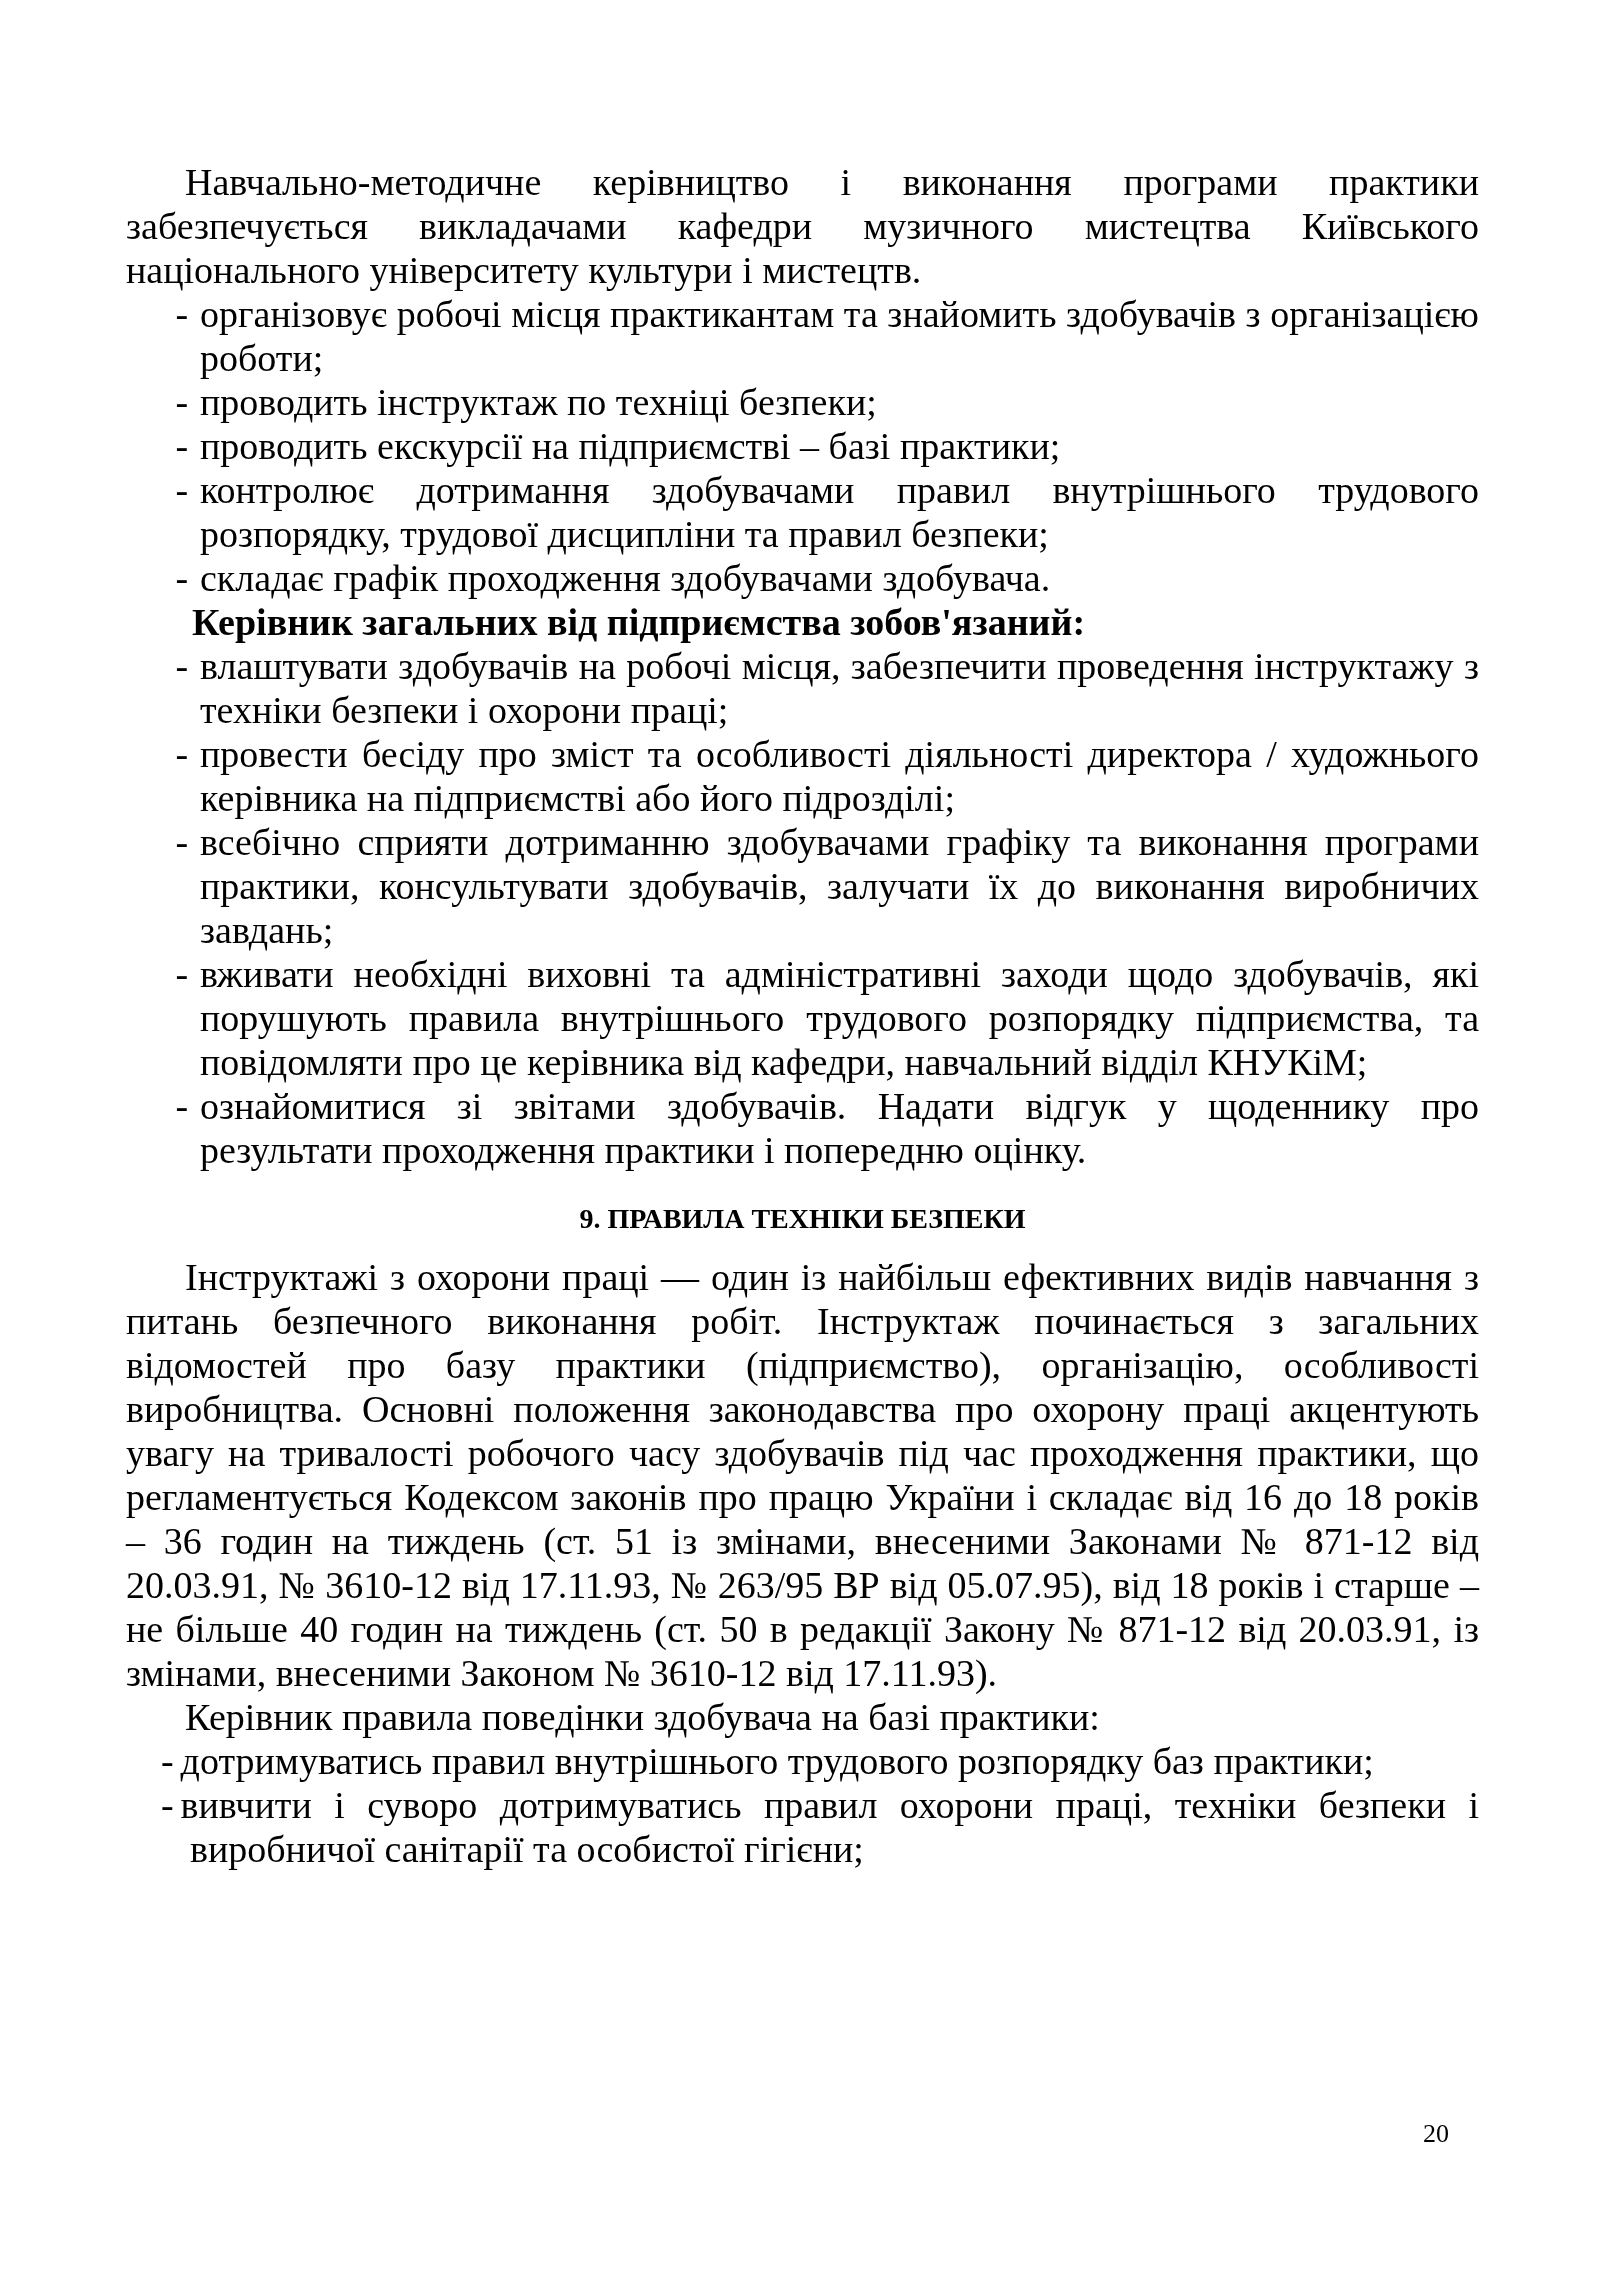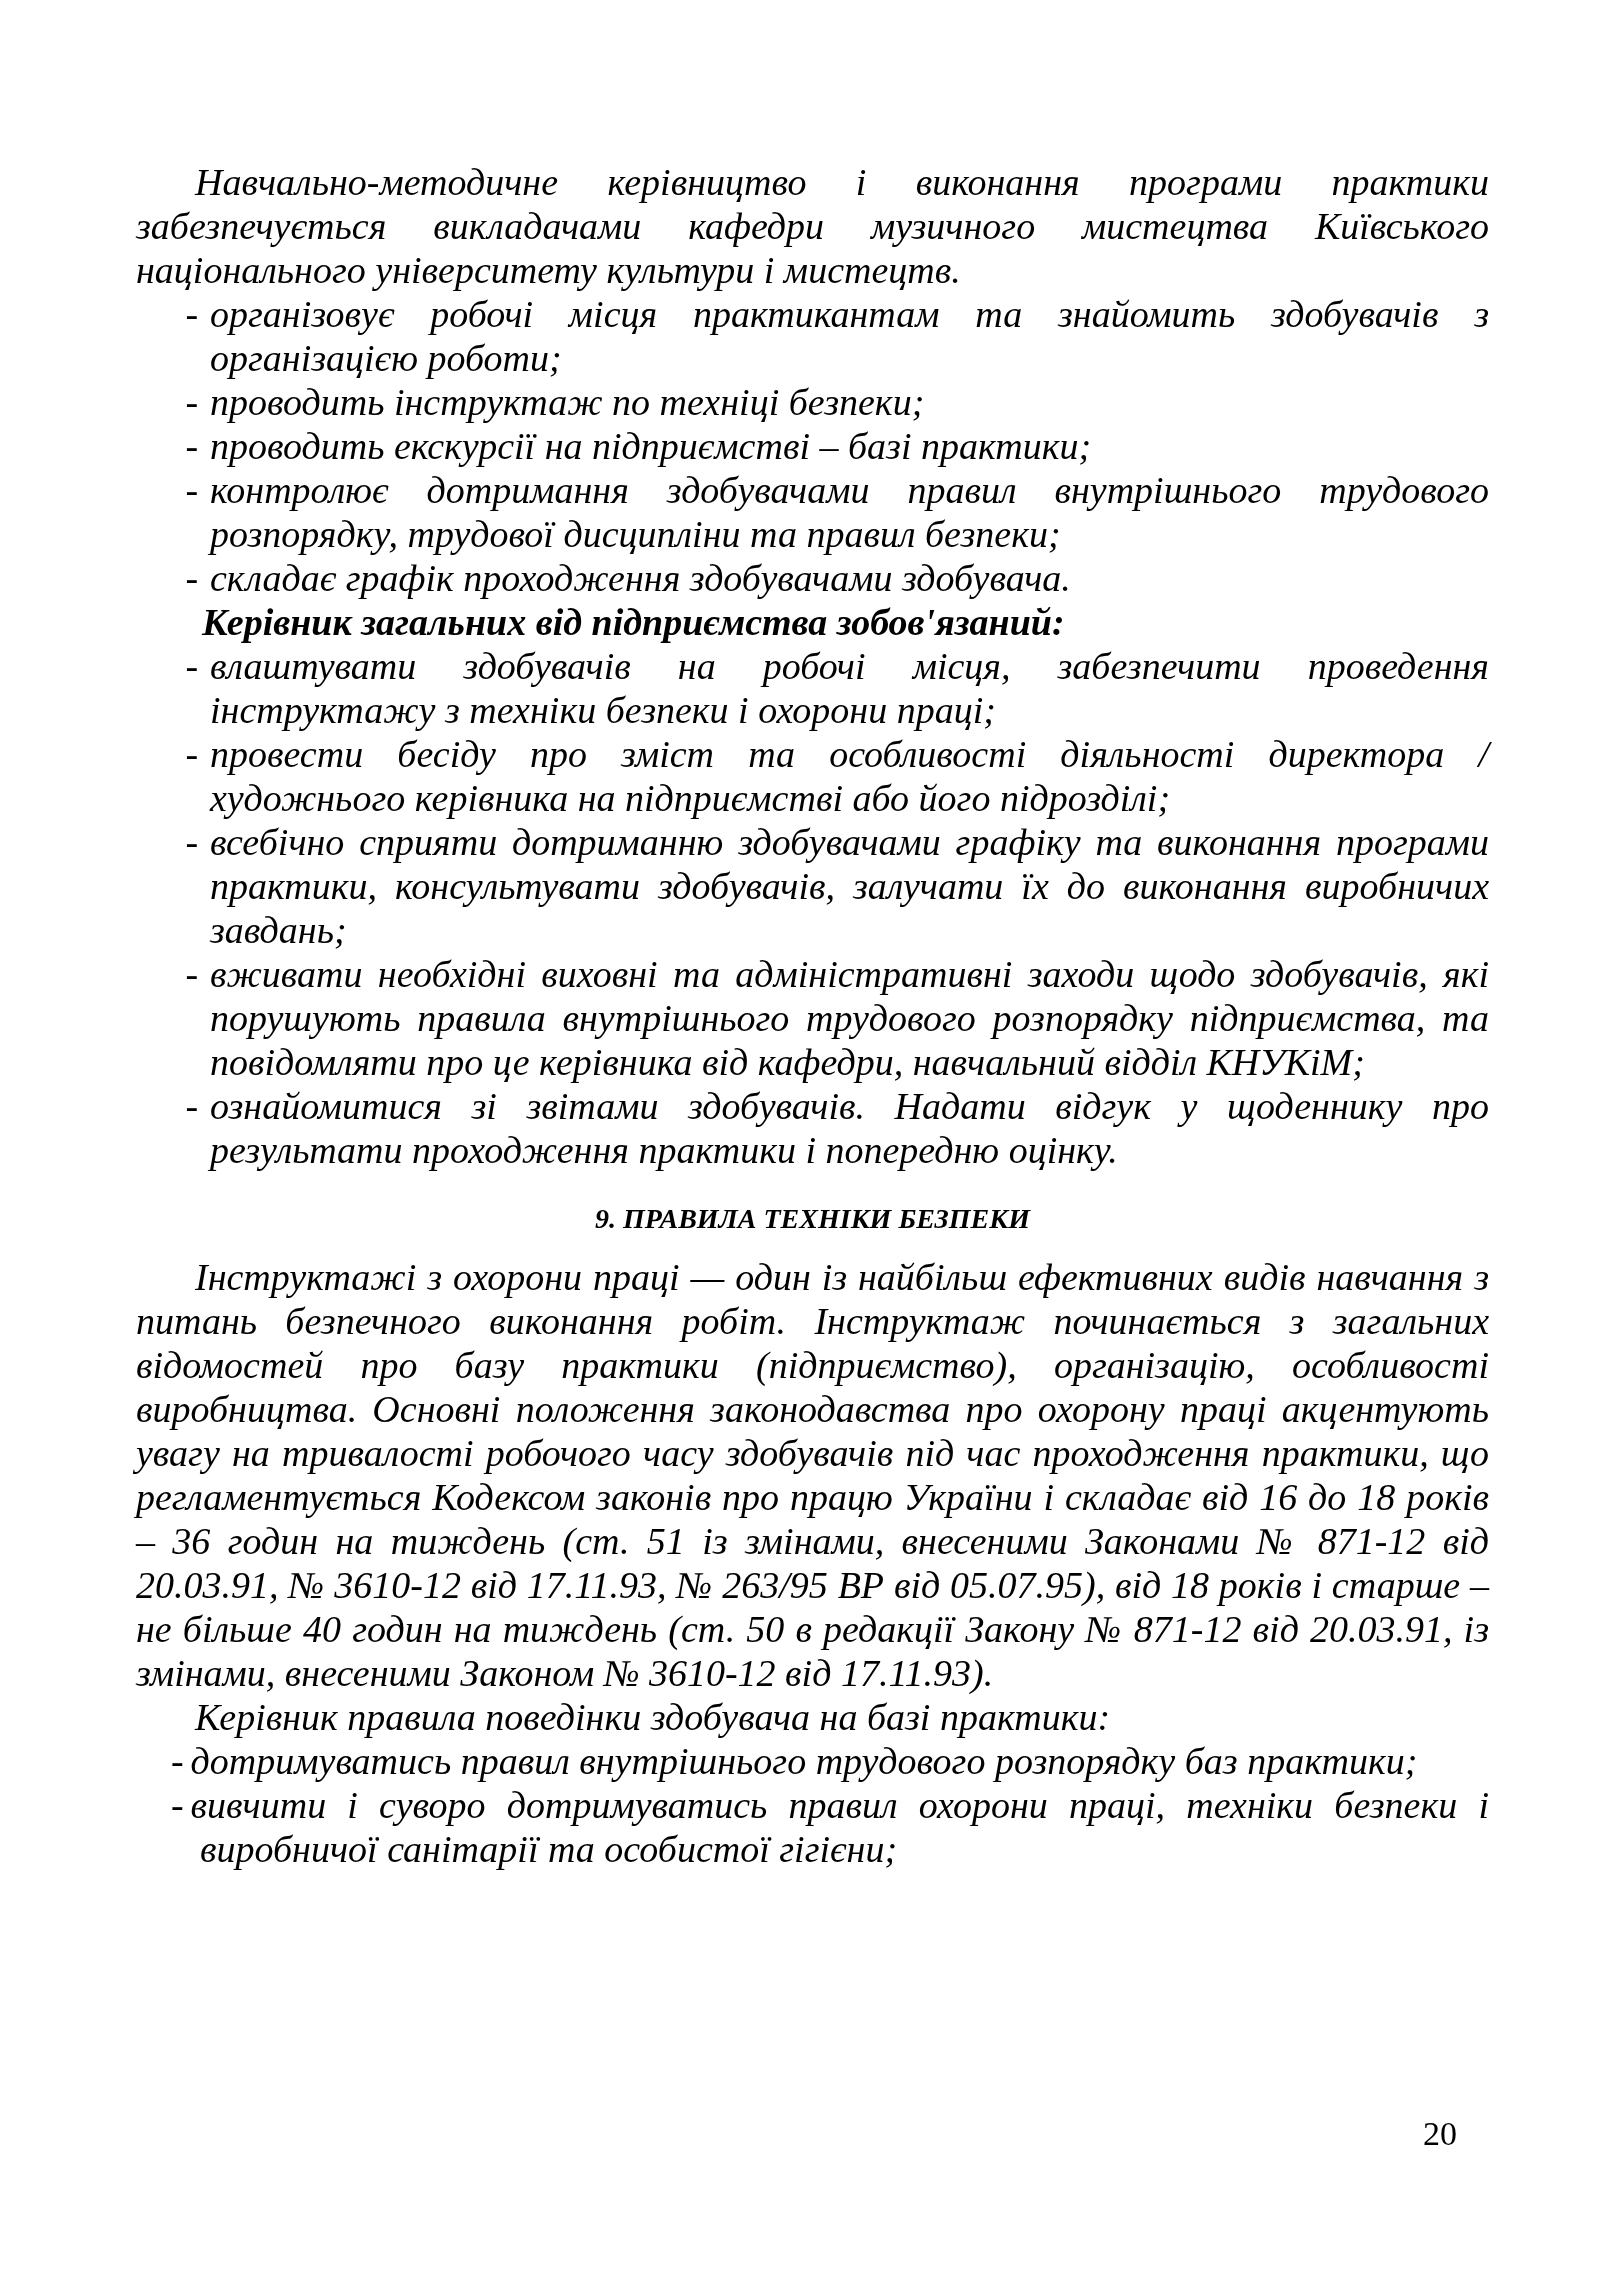--- a/index.html
+++ b/index.html
@@ -8,27 +8,26 @@
     width: 1621px;
     height: 2293px;
     margin: 0 auto;
     background: #ffffff;
     color: #000000;
     font-family: "Liberation Serif", "DejaVu Serif", serif;
     overflow: hidden;
   }
   .content {
     position: absolute;
-    left: 136px;
+    left: 126px;
     top: 160px;
     width: 1353px;
     font-size: 38px;
     line-height: 44px;
     text-align: justify;
-    font-style: italic;
   }
   p { margin: 0; }
   .indent { text-indent: 59px; }
   .heading { font-weight: bold; text-indent: 66px; }
   .mt-section { margin-top: 45px; }
   .center-heading {
     margin: 24.5px 0 14.7px 0;
     text-align: center;
     font-weight: bold;
     font-size: 28px;
@@ -50,21 +49,21 @@
   }
   .list-b .dash {
     display: inline-block;
     width: 19.6px;
     text-indent: 0;
   }
   .page-number {
     position: absolute;
     left: 1423px;
     top: 2112px;
-    font-size: 34px;
+    font-size: 26px;
     line-height: 44px;
   }
 </style>
 </head>
 <body>
 
 <div class="page">
   <div class="content">
 
     <p class="indent">Навчально-методичне керівництво і виконання програми практики забезпечується викладачами кафедри музичного мистецтва Київського національного університету культури і мистецтв.</p>

